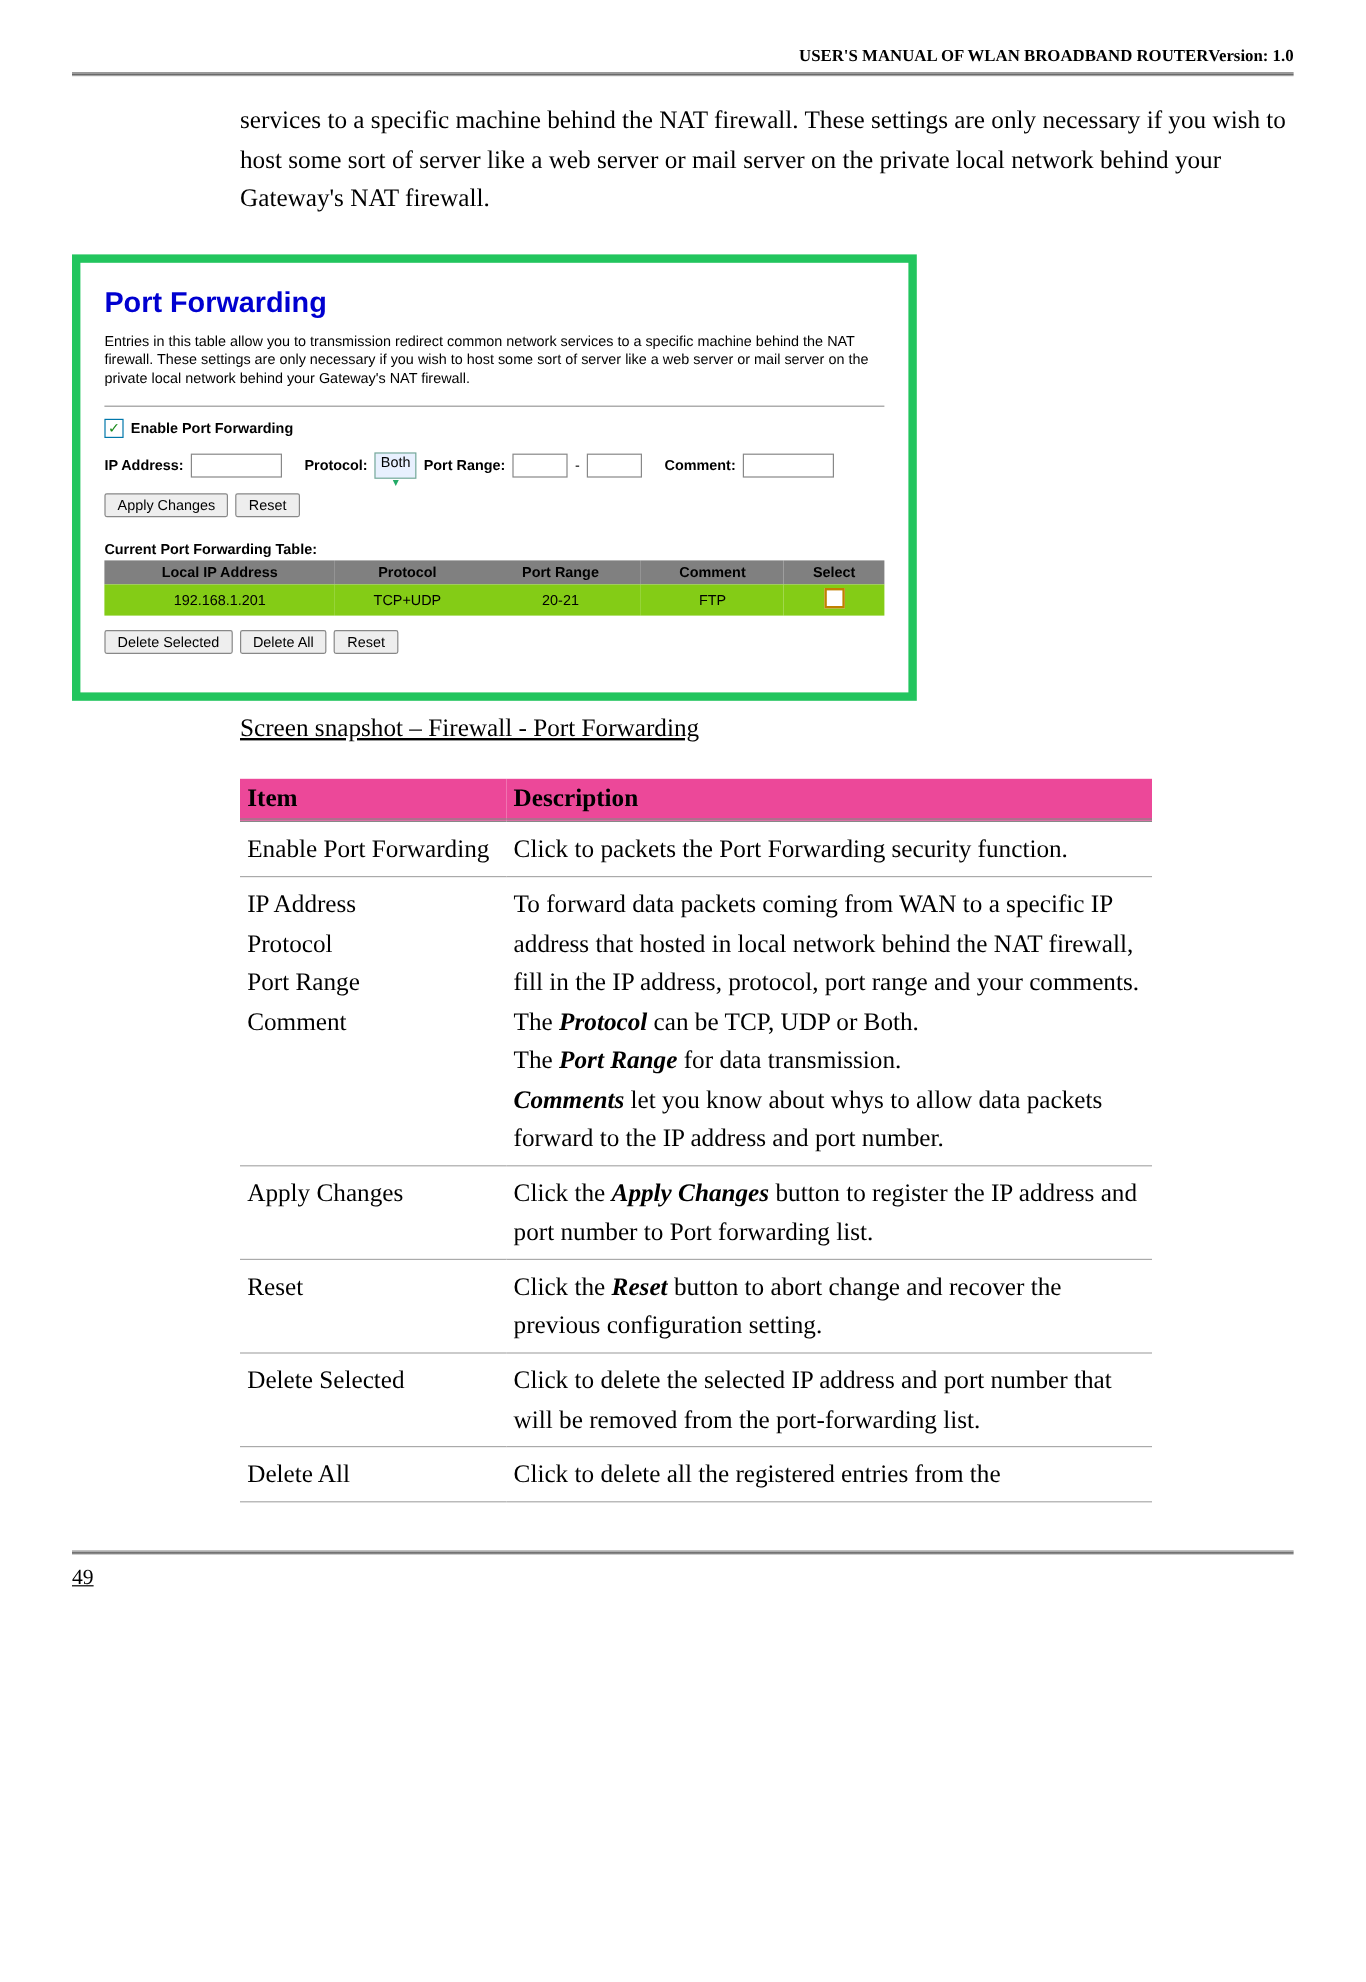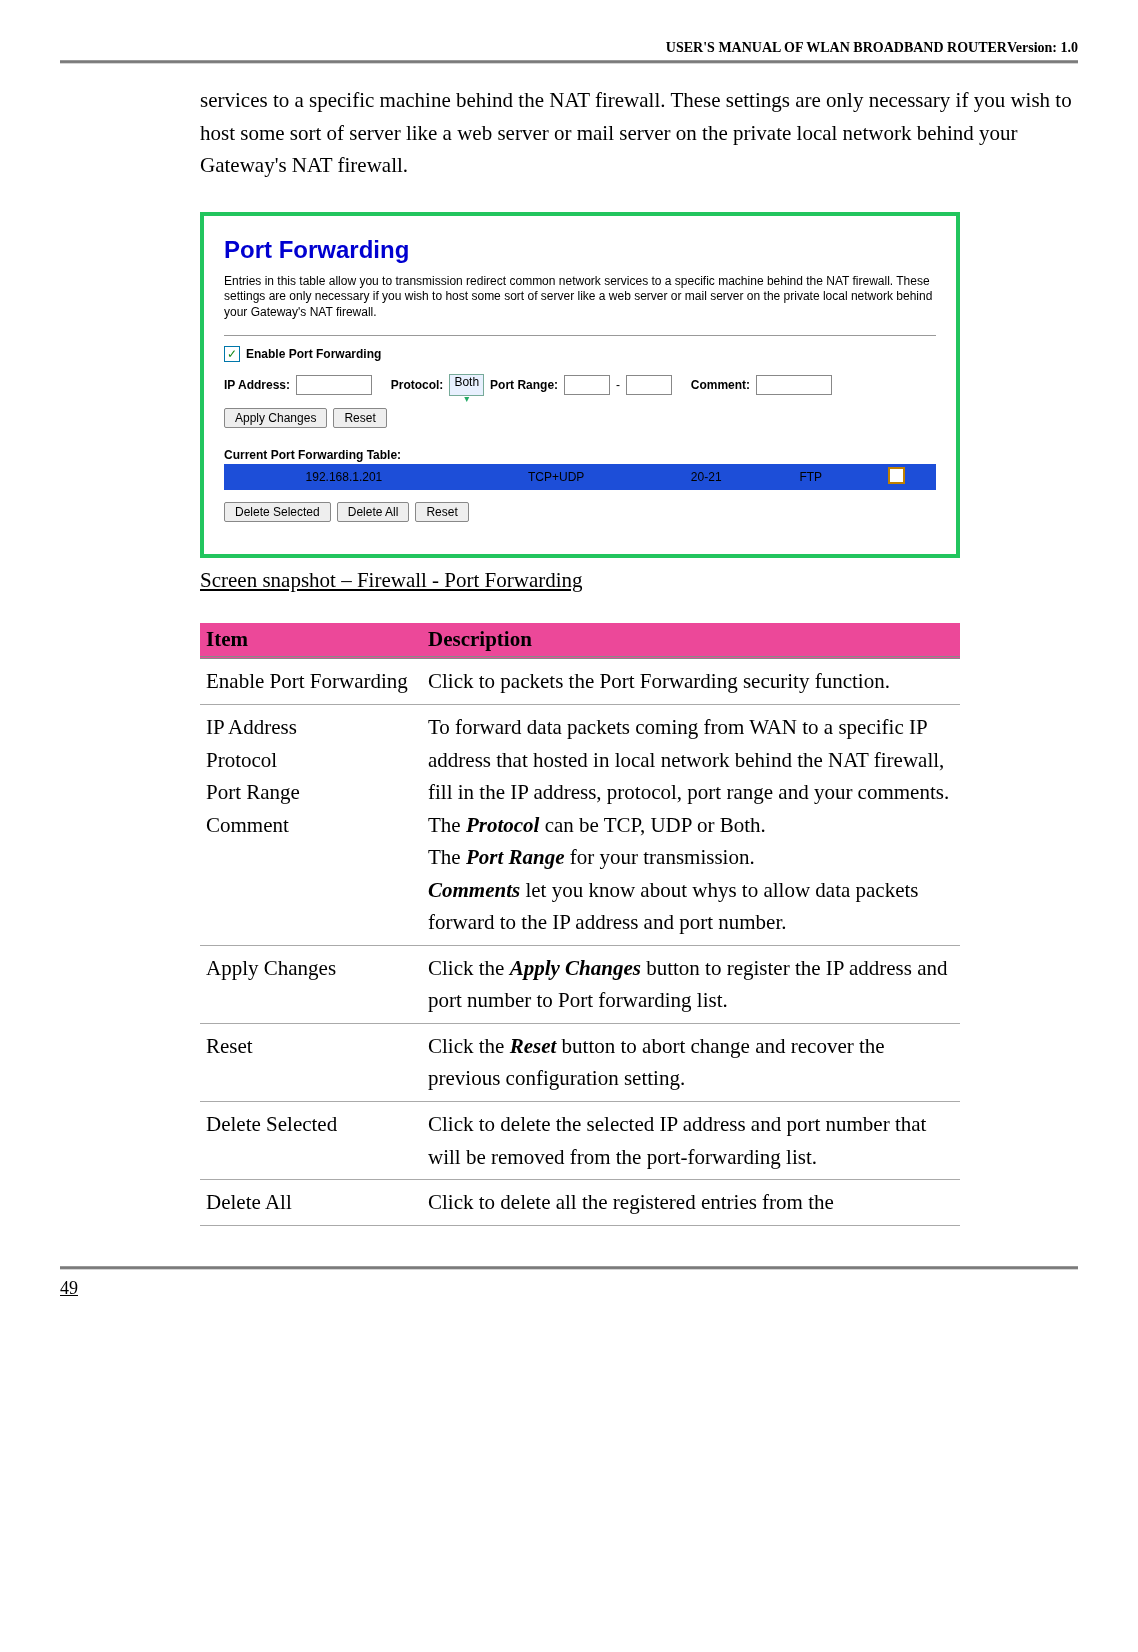--- a/index.html
+++ b/index.html
@@ -24,23 +24,22 @@
     border-top: 1px solid #999;
     margin-bottom: 20px;
   }
   .body-text {
     font-size: 21px;
     line-height: 1.55;
     margin-left: 140px;
     margin-bottom: 30px;
   }
   .screenshot-box {
-    border: 4px solid #22c55e;
-    margin-left: 140px;
-    width: 760px;
+    border: 7px solid #22c55e;
+    width: 704px;
     padding: 20px 20px 20px 20px;
     font-family: Arial, sans-serif;
     font-size: 13px;
     box-sizing: border-box;
     margin-bottom: 10px;
   }
   .pf-title {
     color: #0000d0;
     font-size: 24px;
     font-weight: bold;
@@ -120,21 +119,21 @@
   }
   .pf-table th {
     background: #808080;
     color: #000;
     font-weight: bold;
     padding: 3px 6px;
     text-align: center;
     border: 0;
   }
   .pf-table td {
-    background: #1d4ed8;
+    background: #84cc16;
     padding: 3px 6px;
     text-align: center;
   }
   .pf-square {
     width: 13px;
     height: 13px;
     border: 2px solid #c08000;
     background: #fff;
     display: inline-block;
   }
@@ -219,20 +218,27 @@
   </div>
 
   <div class="pf-row">
     <span class="pf-button">Apply Changes</span>
     <span class="pf-button">Reset</span>
   </div>
 
   <div class="pf-table-title">Current Port Forwarding Table:</div>
   <table class="pf-table">
     <tbody>
+        <tr>
+      <th>Local IP Address</th>
+      <th>Protocol</th>
+      <th>Port Range</th>
+      <th>Comment</th>
+      <th>Select</th>
+    </tr>
     <tr>
       <td>192.168.1.201</td>
       <td>TCP+UDP</td>
       <td>20-21</td>
       <td>FTP</td>
       <td><span class="pf-square"></span></td>
     </tr>
   </tbody>
     </table>
 
@@ -258,21 +264,21 @@
   <tr>
     <td>
       <span>IP Address</span><br>
       <span>Protocol</span><br>
       <span>Port Range</span><br>
       <span>Comment</span>
     </td>
     <td>
       <span>To forward data packets coming from WAN to a specific IP address that hosted in local network behind the NAT firewall, fill in the IP address, protocol, port range and your comments.</span><br>
       <span>The </span><b><i>Protocol</i></b><span> can be TCP, UDP or Both.</span><br>
-      <span>The </span><b><i>Port Range</i></b><span> for your transmission.</span><br>
+      <span>The </span><b><i>Port Range</i></b><span> for data transmission.</span><br>
       <b><i>Comments</i></b><span> let you know about whys to allow data packets forward to the IP address and port number.</span>
     </td>
   </tr>
   <tr>
     <td>Apply Changes</td>
     <td>
       <span>Click the </span><b><i>Apply Changes</i></b><span> button to register the IP address and port number to Port forwarding list.</span>
     </td>
   </tr>
   <tr>

